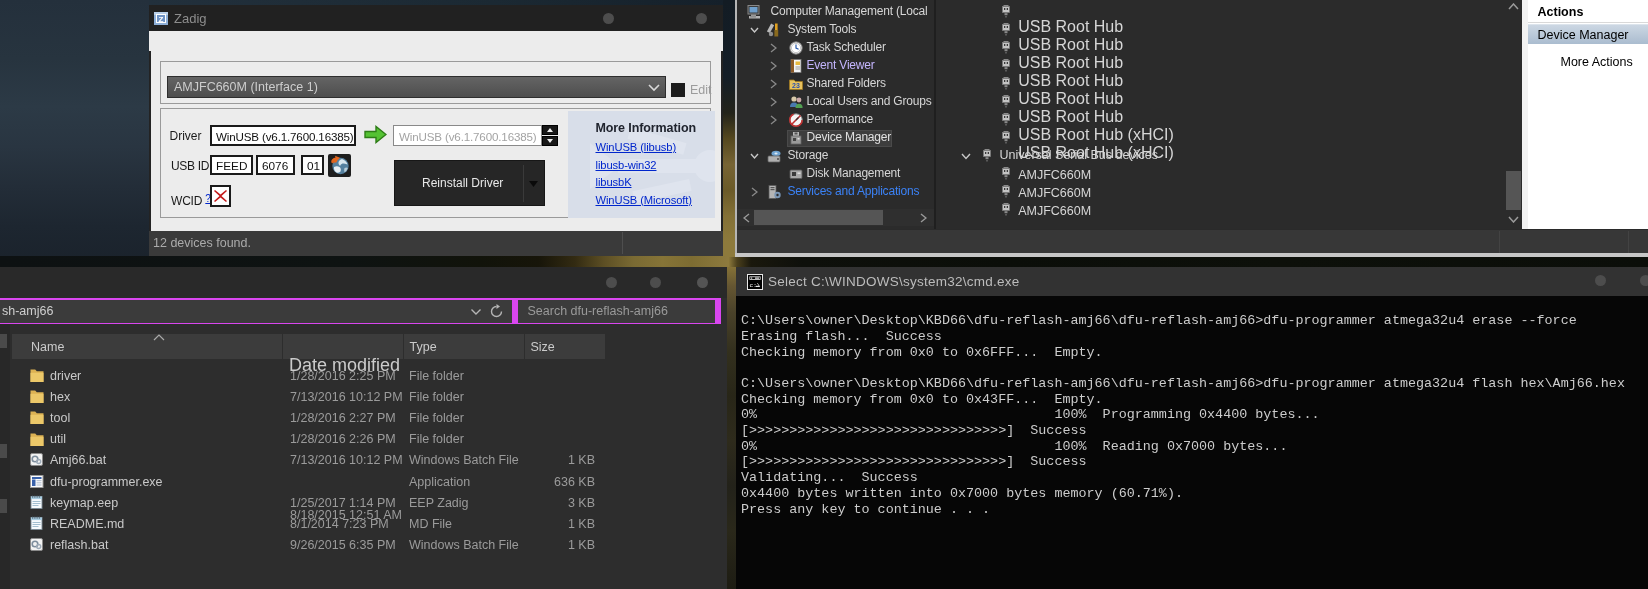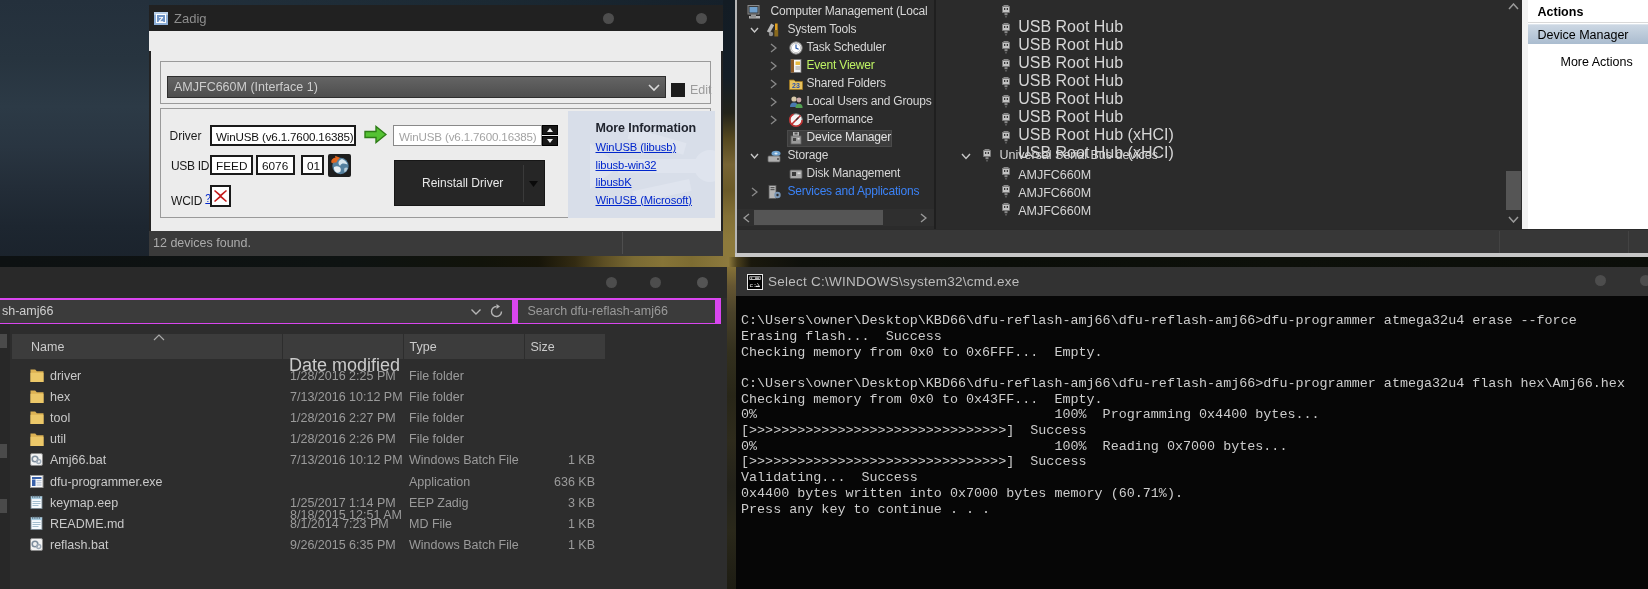--- a/index.html
+++ b/index.html
@@ -220,21 +220,21 @@
     <svg class="abs" style="left:33px;top:61px" width="7" height="10" viewBox="0 0 7 10">
         <path d="M1 1 L6 5 L1 9" stroke="#8a8a8a" stroke-width="1.3" fill="none"></path>
       </svg>
     <svg class="abs" style="left:52px;top:59px" width="14" height="14" viewBox="0 0 14 14">
       <rect x="2" y="0.5" width="10" height="13" fill="#f5f5f5" stroke="#777" stroke-width="0.8"></rect>
       <rect x="2" y="0.5" width="3" height="13" fill="#8a5a28"></rect>
       <rect x="6.5" y="2.5" width="4.5" height="3.5" fill="#e8b93e"></rect>
       <rect x="6.5" y="7.5" width="4.5" height="1" fill="#999"></rect>
         <rect x="6.5" y="9.5" width="4.5" height="1" fill="#999"></rect>
     </svg>
-    <div class="t" style="left:70px;top:58px;font-size:12px;letter-spacing:-0.2px;color:#bef264;">Event Viewer</div>
+    <div class="t" style="left:70px;top:58px;font-size:12px;letter-spacing:-0.2px;color:#c4b5fd;">Event Viewer</div>
     <svg class="abs" style="left:33px;top:79px" width="7" height="10" viewBox="0 0 7 10">
         <path d="M1 1 L6 5 L1 9" stroke="#8a8a8a" stroke-width="1.3" fill="none"></path>
       </svg>
     <svg class="abs" style="left:52px;top:77px" width="14" height="14" viewBox="0 0 14 14">
       <path d="M0.5 3 L0.5 12.5 L13.5 12.5 L13.5 4.5 L6.5 4.5 L5 3 Z" fill="#e8c25e" stroke="#a07820" stroke-width="0.8"></path>
       <text x="3" y="11" font-size="7" fill="#2a50b0" font-family="Liberation Sans" font-weight="bold">23</text>
     </svg>
     <div class="t" style="left:70px;top:76px;font-size:12px;letter-spacing:-0.2px;color:#d6d6d6;">Shared Folders</div>
     <svg class="abs" style="left:33px;top:97px" width="7" height="10" viewBox="0 0 7 10">
         <path d="M1 1 L6 5 L1 9" stroke="#8a8a8a" stroke-width="1.3" fill="none"></path>

